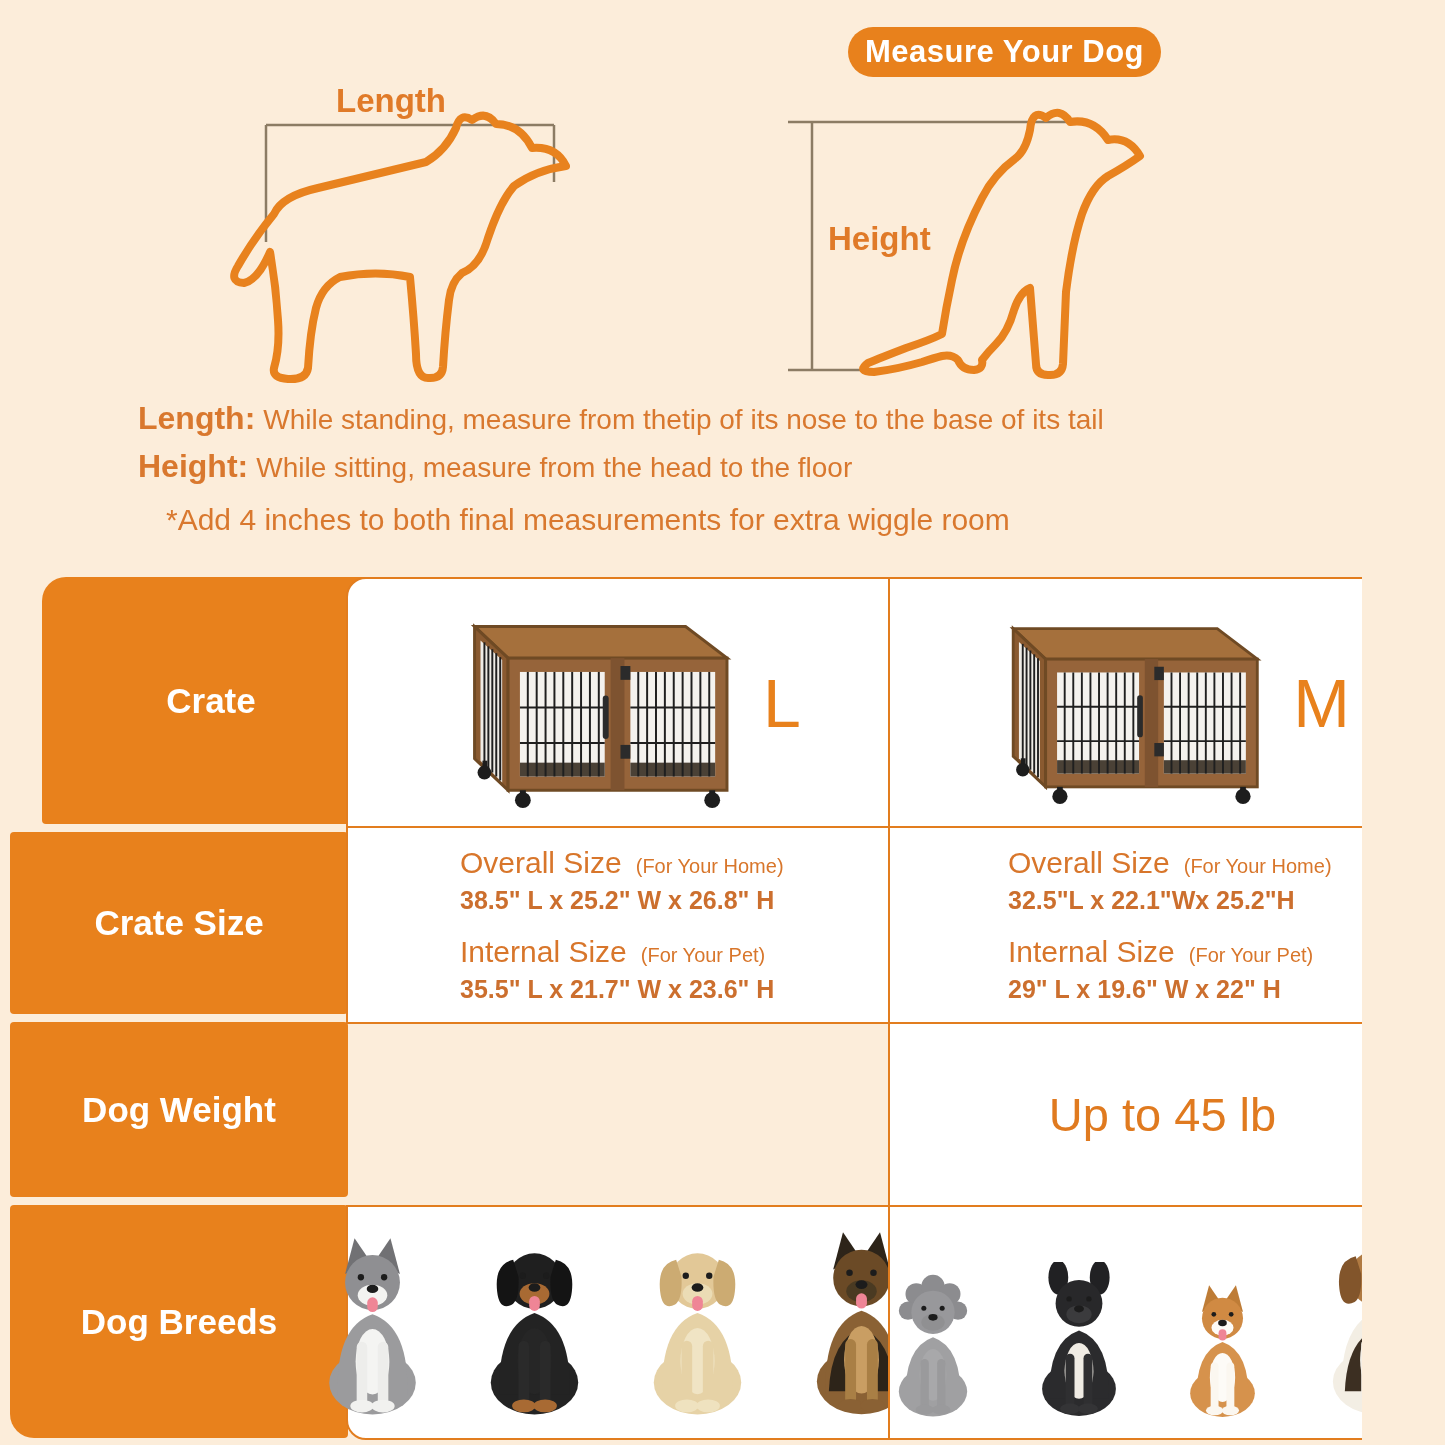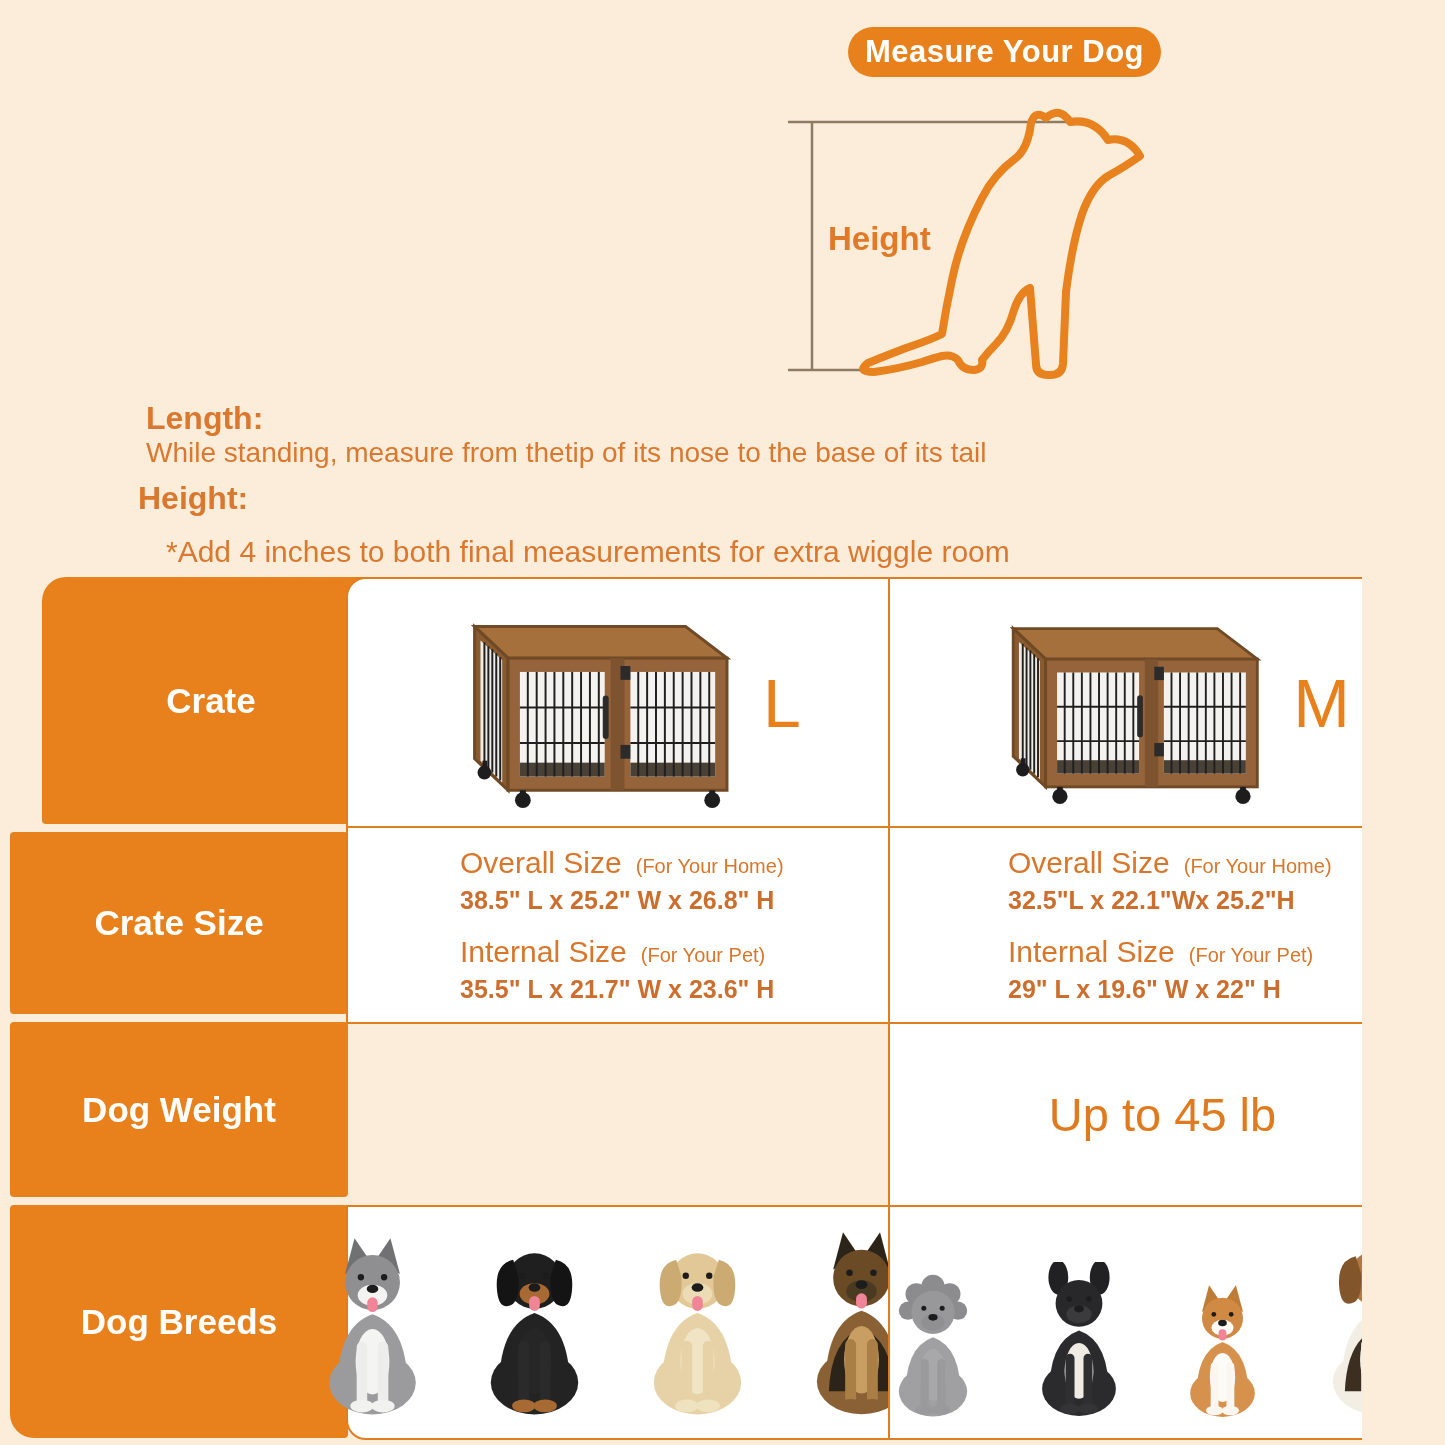--- a/index.html
+++ b/index.html
@@ -6,21 +6,21 @@
   .page{position:relative;width:1362px;height:1445px;background:#FCEDDA;
         font-family:"Liberation Sans",sans-serif;overflow:hidden;}
 
   
   .badge{position:absolute;left:848px;top:27px;width:313px;height:50px;background:#E8811C;
          border-radius:26px;display:flex;align-items:center;justify-content:center;
          color:#fff;font-weight:bold;font-size:31px;letter-spacing:.5px;}
   .fig{position:absolute;}
   .fig-label{position:absolute;color:#E07A28;font-weight:bold;font-size:33px;}
   .notes{position:absolute;left:138px;top:400px;width:1230px;color:#D9782E;}
-  .note-line{display:flex;align-items:baseline;margin-bottom:11px;flex-direction:column;}
+  .note-line{display:flex;align-items:baseline;margin-bottom:11px;}
   .note-term{font-weight:bold;font-size:32px;}
   .note-text{font-size:28px;margin-left:8px;}
   .wiggle{font-size:30px;margin-top:18px;margin-left:28px;}
 
   
   .hdr-cell{position:absolute;left:10px;width:338px;background:#E8811C;border-radius:4px;
             display:flex;align-items:center;justify-content:center;color:#fff;
             font-weight:bold;font-size:35px;}
   .hdr-1{top:577px;height:247px;border-top-left-radius:24px;margin-left:32px;}
   .hdr-2{top:832px;height:182px;}
@@ -62,20 +62,35 @@
 </style>
 </head>
 <body>
 
 <div class="page">
 
   <div class="badge">
     <span>Measure Your Dog</span>
   </div>
 
+  <div class="fig" style="left:218px;top:80px;width:370px;height:310px">
+    <svg width="370" height="310" viewBox="0 0 370 310">
+      <g stroke="#8C7C64" stroke-width="2.5">
+        <line x1="48" y1="45" x2="336" y2="45"></line>
+        <line x1="48" y1="45" x2="48" y2="162"></line>
+        <line x1="336" y1="45" x2="336" y2="102"></line>
+      </g>
+      <path fill="none" stroke="#E8821E" stroke-width="8" stroke-linejoin="round" stroke-linecap="round" d="M348,86 Q338,66 314,68 Q302,44 278,44 Q268,30 254,40 Q242,32 238,48 Q228,70 208,82
+           Q150,96 100,108 Q64,116 56,134 Q36,158 20,186 Q10,202 26,203 Q40,200 52,172
+           Q58,206 60,240 Q62,268 56,288 Q54,298 70,299 Q88,300 90,288 Q92,252 98,228
+           Q104,206 122,197 Q158,190 192,197 Q196,240 198,274 Q198,298 210,298 Q224,299 225,287
+           Q227,252 231,220 Q233,202 244,193 Q262,186 270,158 Q282,122 296,106 Q318,90 348,86 Z"></path>
+    </svg>
+    <div class="fig-label" style="left:118px;top:2px">Length</div>
+  </div>
 
   <div class="fig" style="left:772px;top:92px;width:400px;height:300px">
     <svg width="400" height="300" viewBox="0 0 400 300">
       <g stroke="#8C7C64" stroke-width="2.5">
         <line x1="40" y1="30" x2="40" y2="278"></line>
         <line x1="16" y1="30" x2="310" y2="30"></line>
         <line x1="16" y1="278" x2="100" y2="278"></line>
       </g>
       <path fill="none" stroke="#E8821E" stroke-width="8" stroke-linejoin="round" stroke-linecap="round" d="M368,64 Q356,44 336,48 Q322,26 298,30 Q288,14 274,26 Q260,16 258,38 Q254,58 244,66
            Q222,82 210,106 Q188,148 180,188 Q174,216 170,242 Q158,248 134,256 Q108,266 96,271
@@ -87,20 +102,21 @@
     <div class="fig-label" style="left:56px;top:128px">Height</div>
   </div>
 
   <div class="notes">
     <div class="note-line">
       <span class="note-term">Length:</span>
       <span class="note-text">While standing, measure from thetip of its nose to the base of its tail</span>
     </div>
     <div class="note-line">
       <span class="note-term">Height:</span>
+      <span class="note-text">While sitting, measure from the head to the floor</span>
     </div>
     <div class="wiggle">*Add 4 inches to both final measurements for extra wiggle room</div>
   </div>
 
   <div class="hdr-cell hdr-1">Crate</div>
   <div class="hdr-cell hdr-2">Crate Size</div>
   <div class="hdr-cell hdr-3">Dog Weight</div>
   <div class="hdr-cell hdr-4">Dog Breeds</div>
 
   <div class="cell col-l row-1 rad-tl crate-cell">

